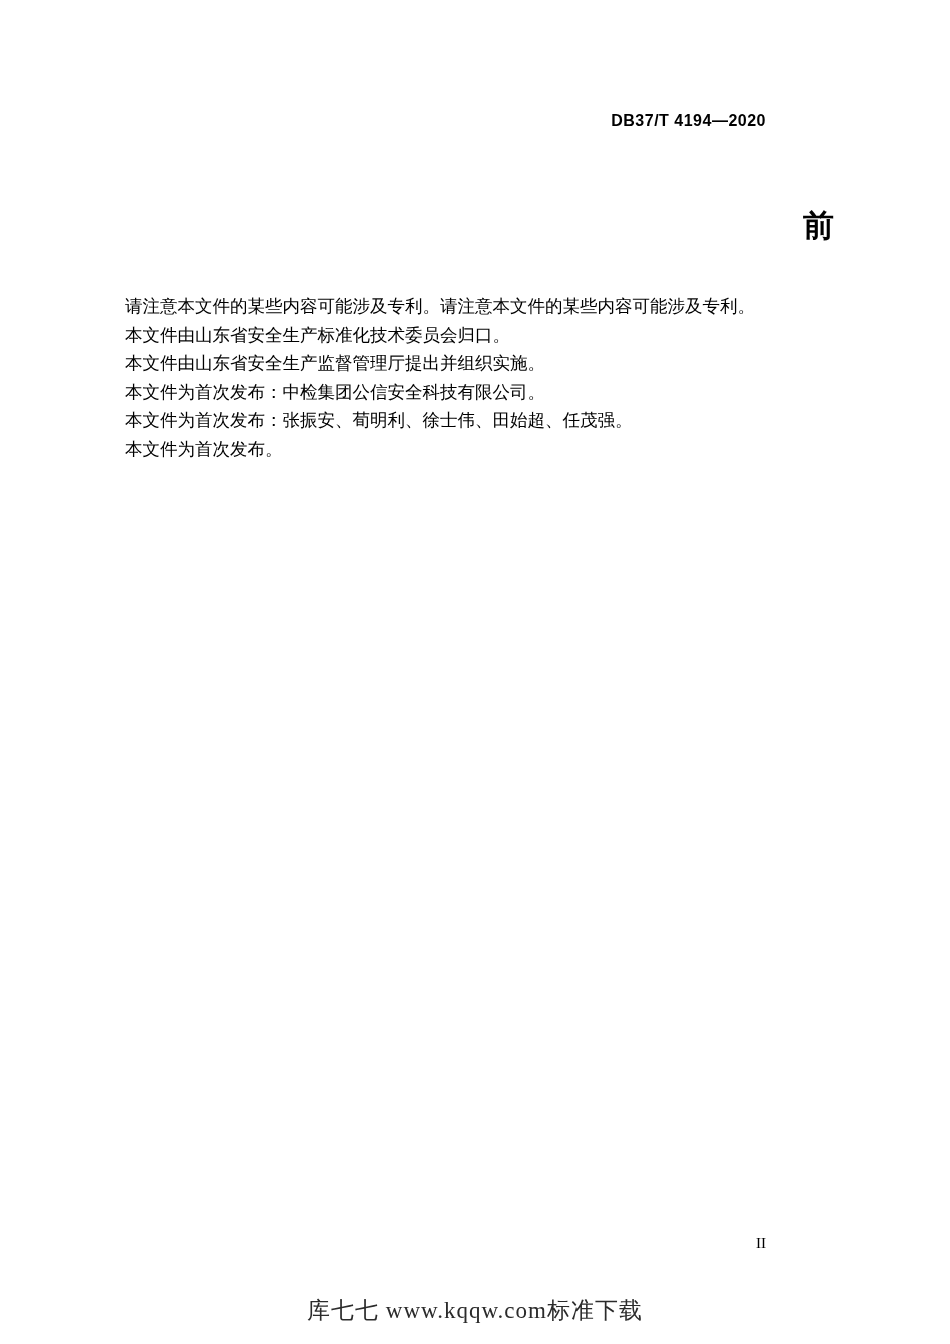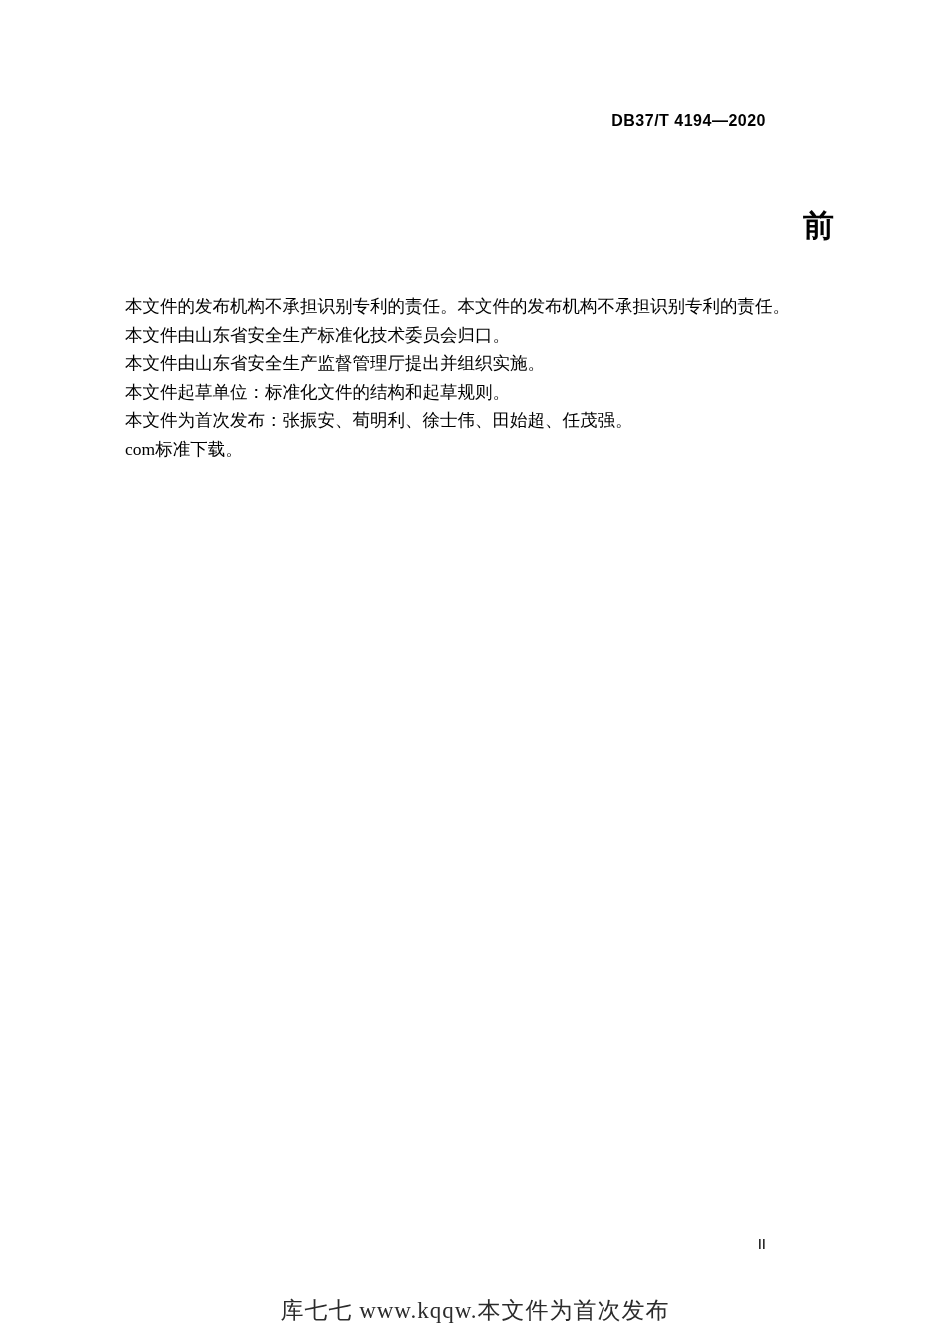--- a/index.html
+++ b/index.html
@@ -49,21 +49,21 @@
     line-height: 28.5px;
     text-align: justify;
     text-justify: inter-ideograph;
     margin: 0 0 0 0;
     text-indent: 2em;
   }
   .page-num {
     position: absolute;
     bottom: 92px;
     right: 88px;
-    font-family: Liberation Sans, sans-serif;
+    font-family: Liberation Serif, serif;
     font-size: 15px;
   }
   .footer-watermark {
     position: absolute;
     bottom: 18px;
     left: 0;
     width: 950px;
     text-align: center;
     font-family: "Liberation Serif", "DejaVu Serif", serif;
     font-size: 23px;
@@ -74,25 +74,25 @@
 </head>
 <body>
 
 <div class="page">
 
   <div class="std-no">DB37/T 4194—2020</div>
 
   <div class="title">前　言</div>
 
   <div class="body-block">
-    <p class="para">本文件的发布机构不承担识别专利的责任。本文件的发布机构不承担识别专利的责任。</p>
+    <p class="para">请注意本文件的某些内容可能涉及专利。请注意本文件的某些内容可能涉及专利。</p>
     <p class="para">本文件由山东省安全生产标准化技术委员会归口。</p>
     <p class="para">本文件由山东省安全生产监督管理厅提出并组织实施。</p>
-    <p class="para">本文件起草单位：标准化文件的结构和起草规则。</p>
+    <p class="para">本文件为首次发布：中检集团公信安全科技有限公司。</p>
     <p class="para">本文件为首次发布：张振安、荀明利、徐士伟、田始超、任茂强。</p>
-    <p class="para">com标准下载。</p>
+    <p class="para">本文件为首次发布。</p>
   </div>
 
   <div class="page-num">II</div>
 
-  <div class="footer-watermark">库七七 www.kqqw.本文件为首次发布</div>
+  <div class="footer-watermark">库七七 www.kqqw.com标准下载</div>
 
 </div>
 
 </body></html>

